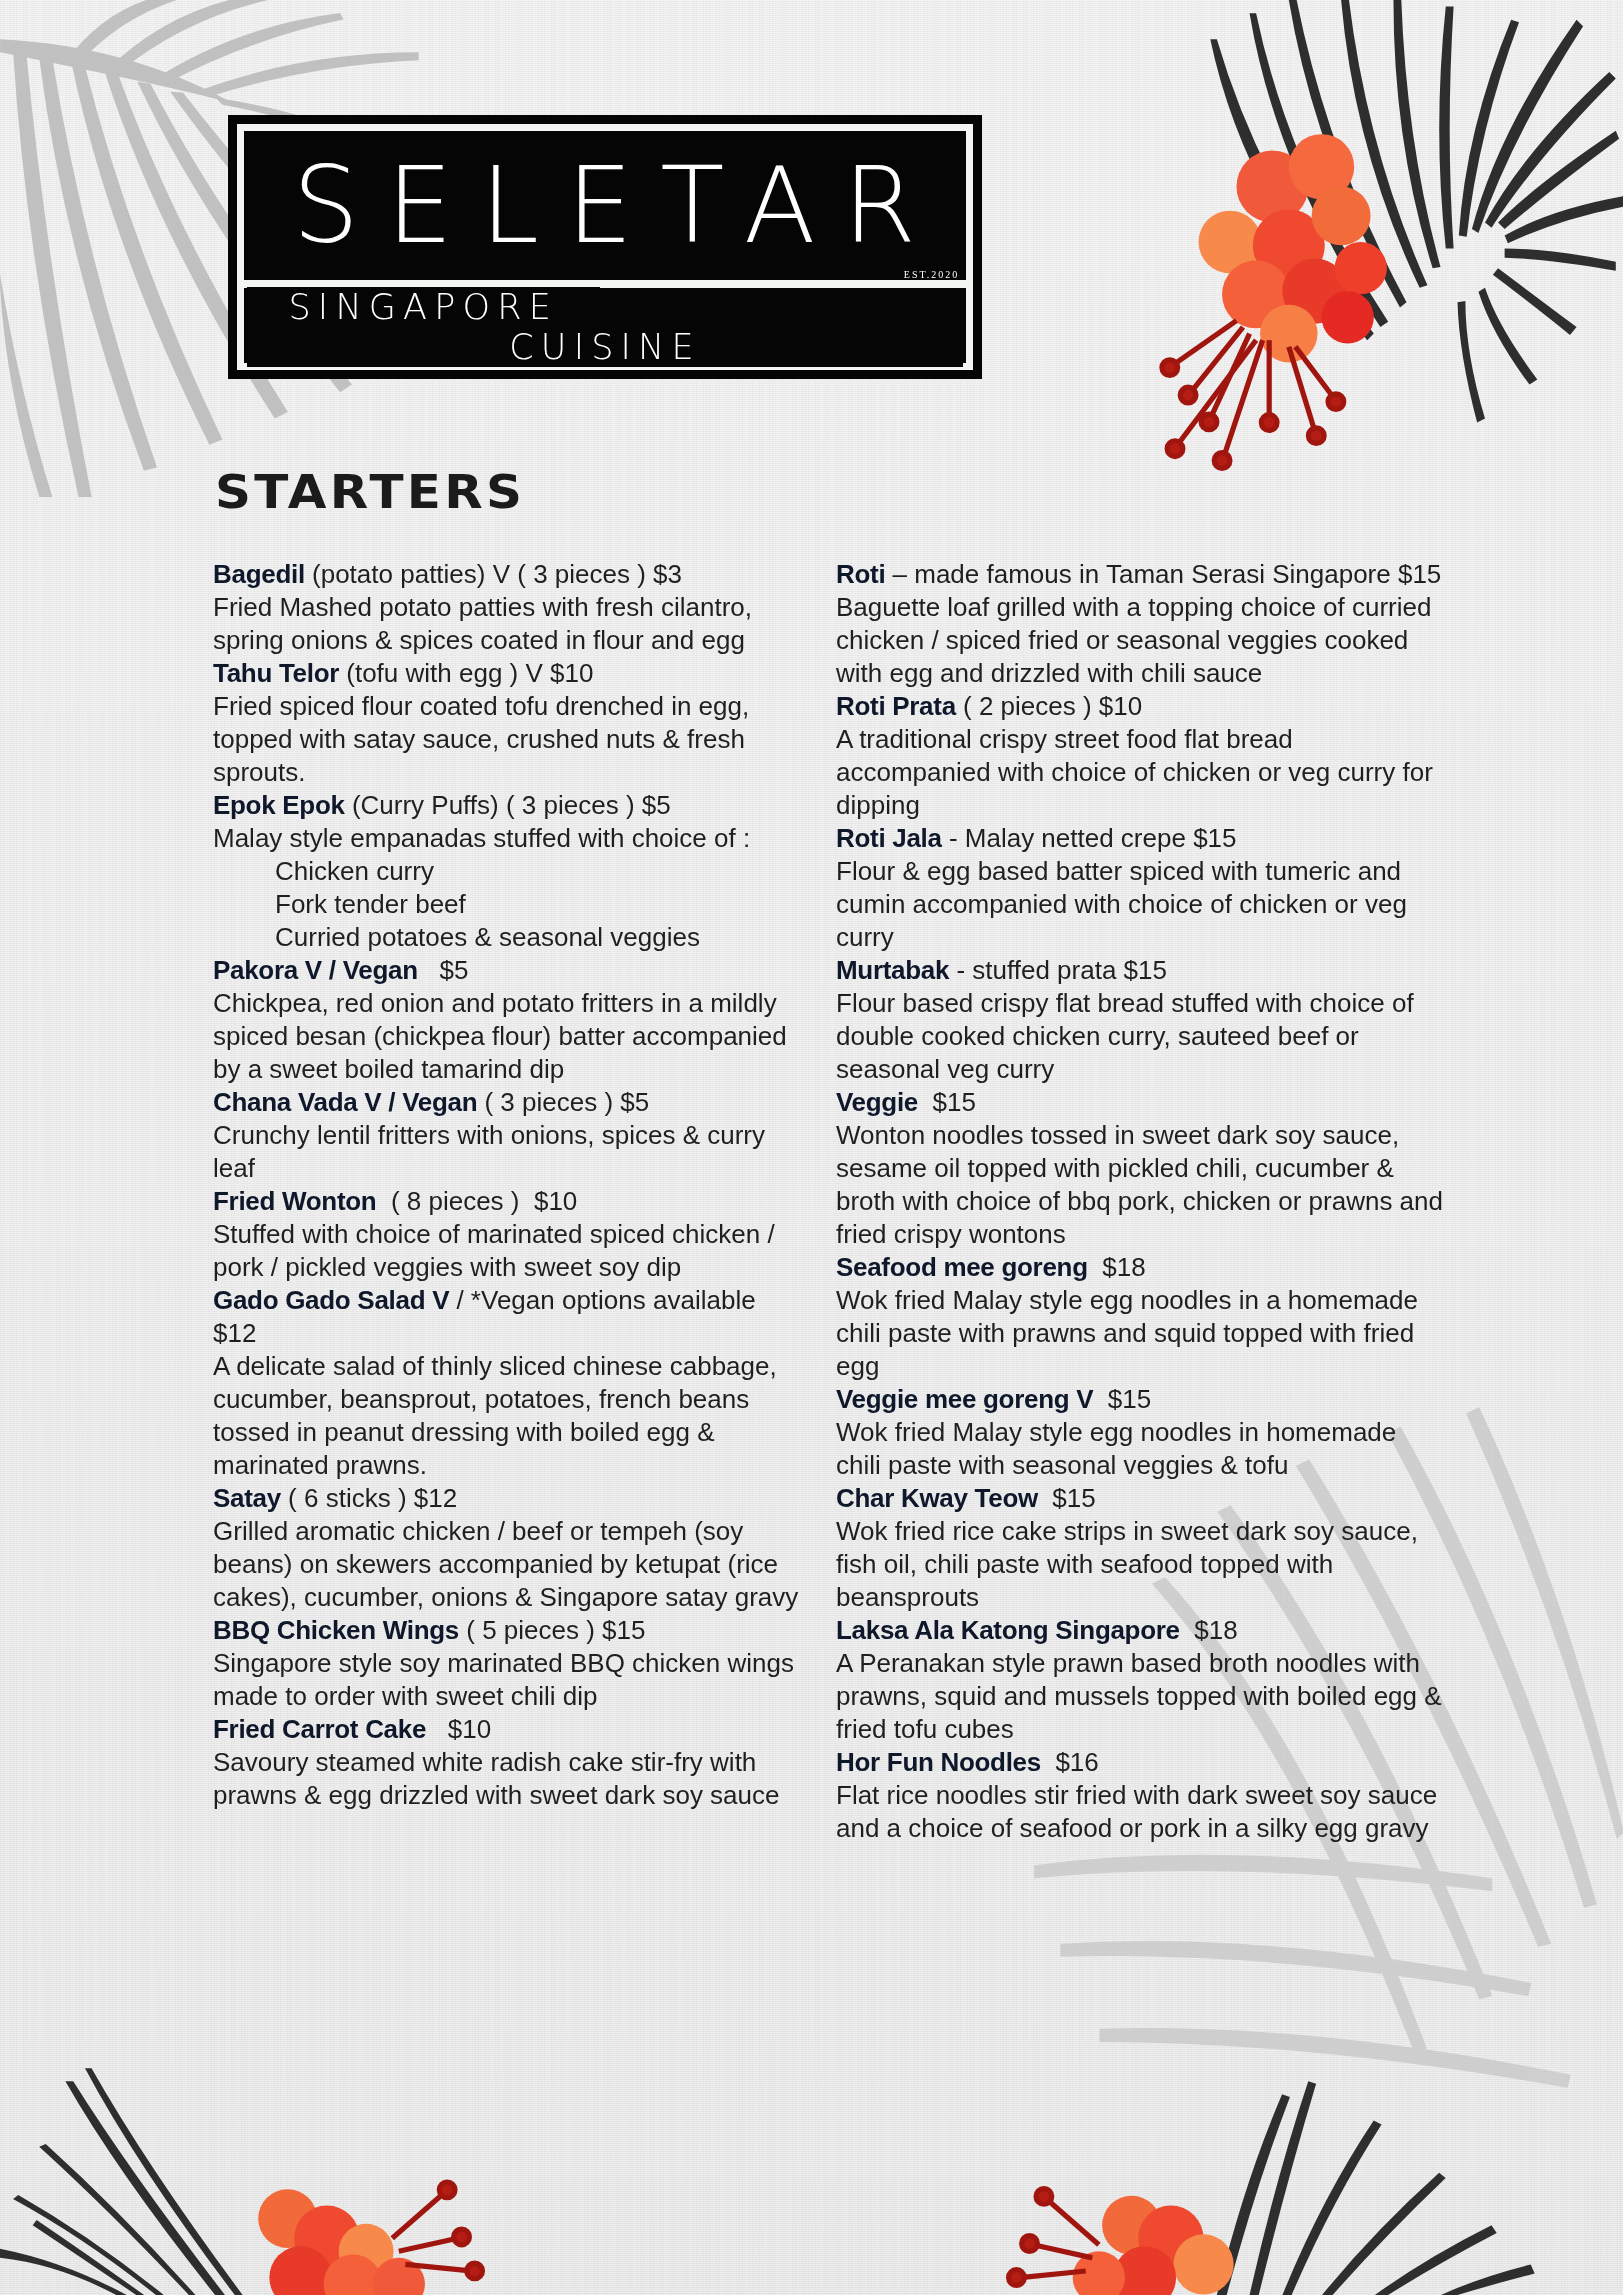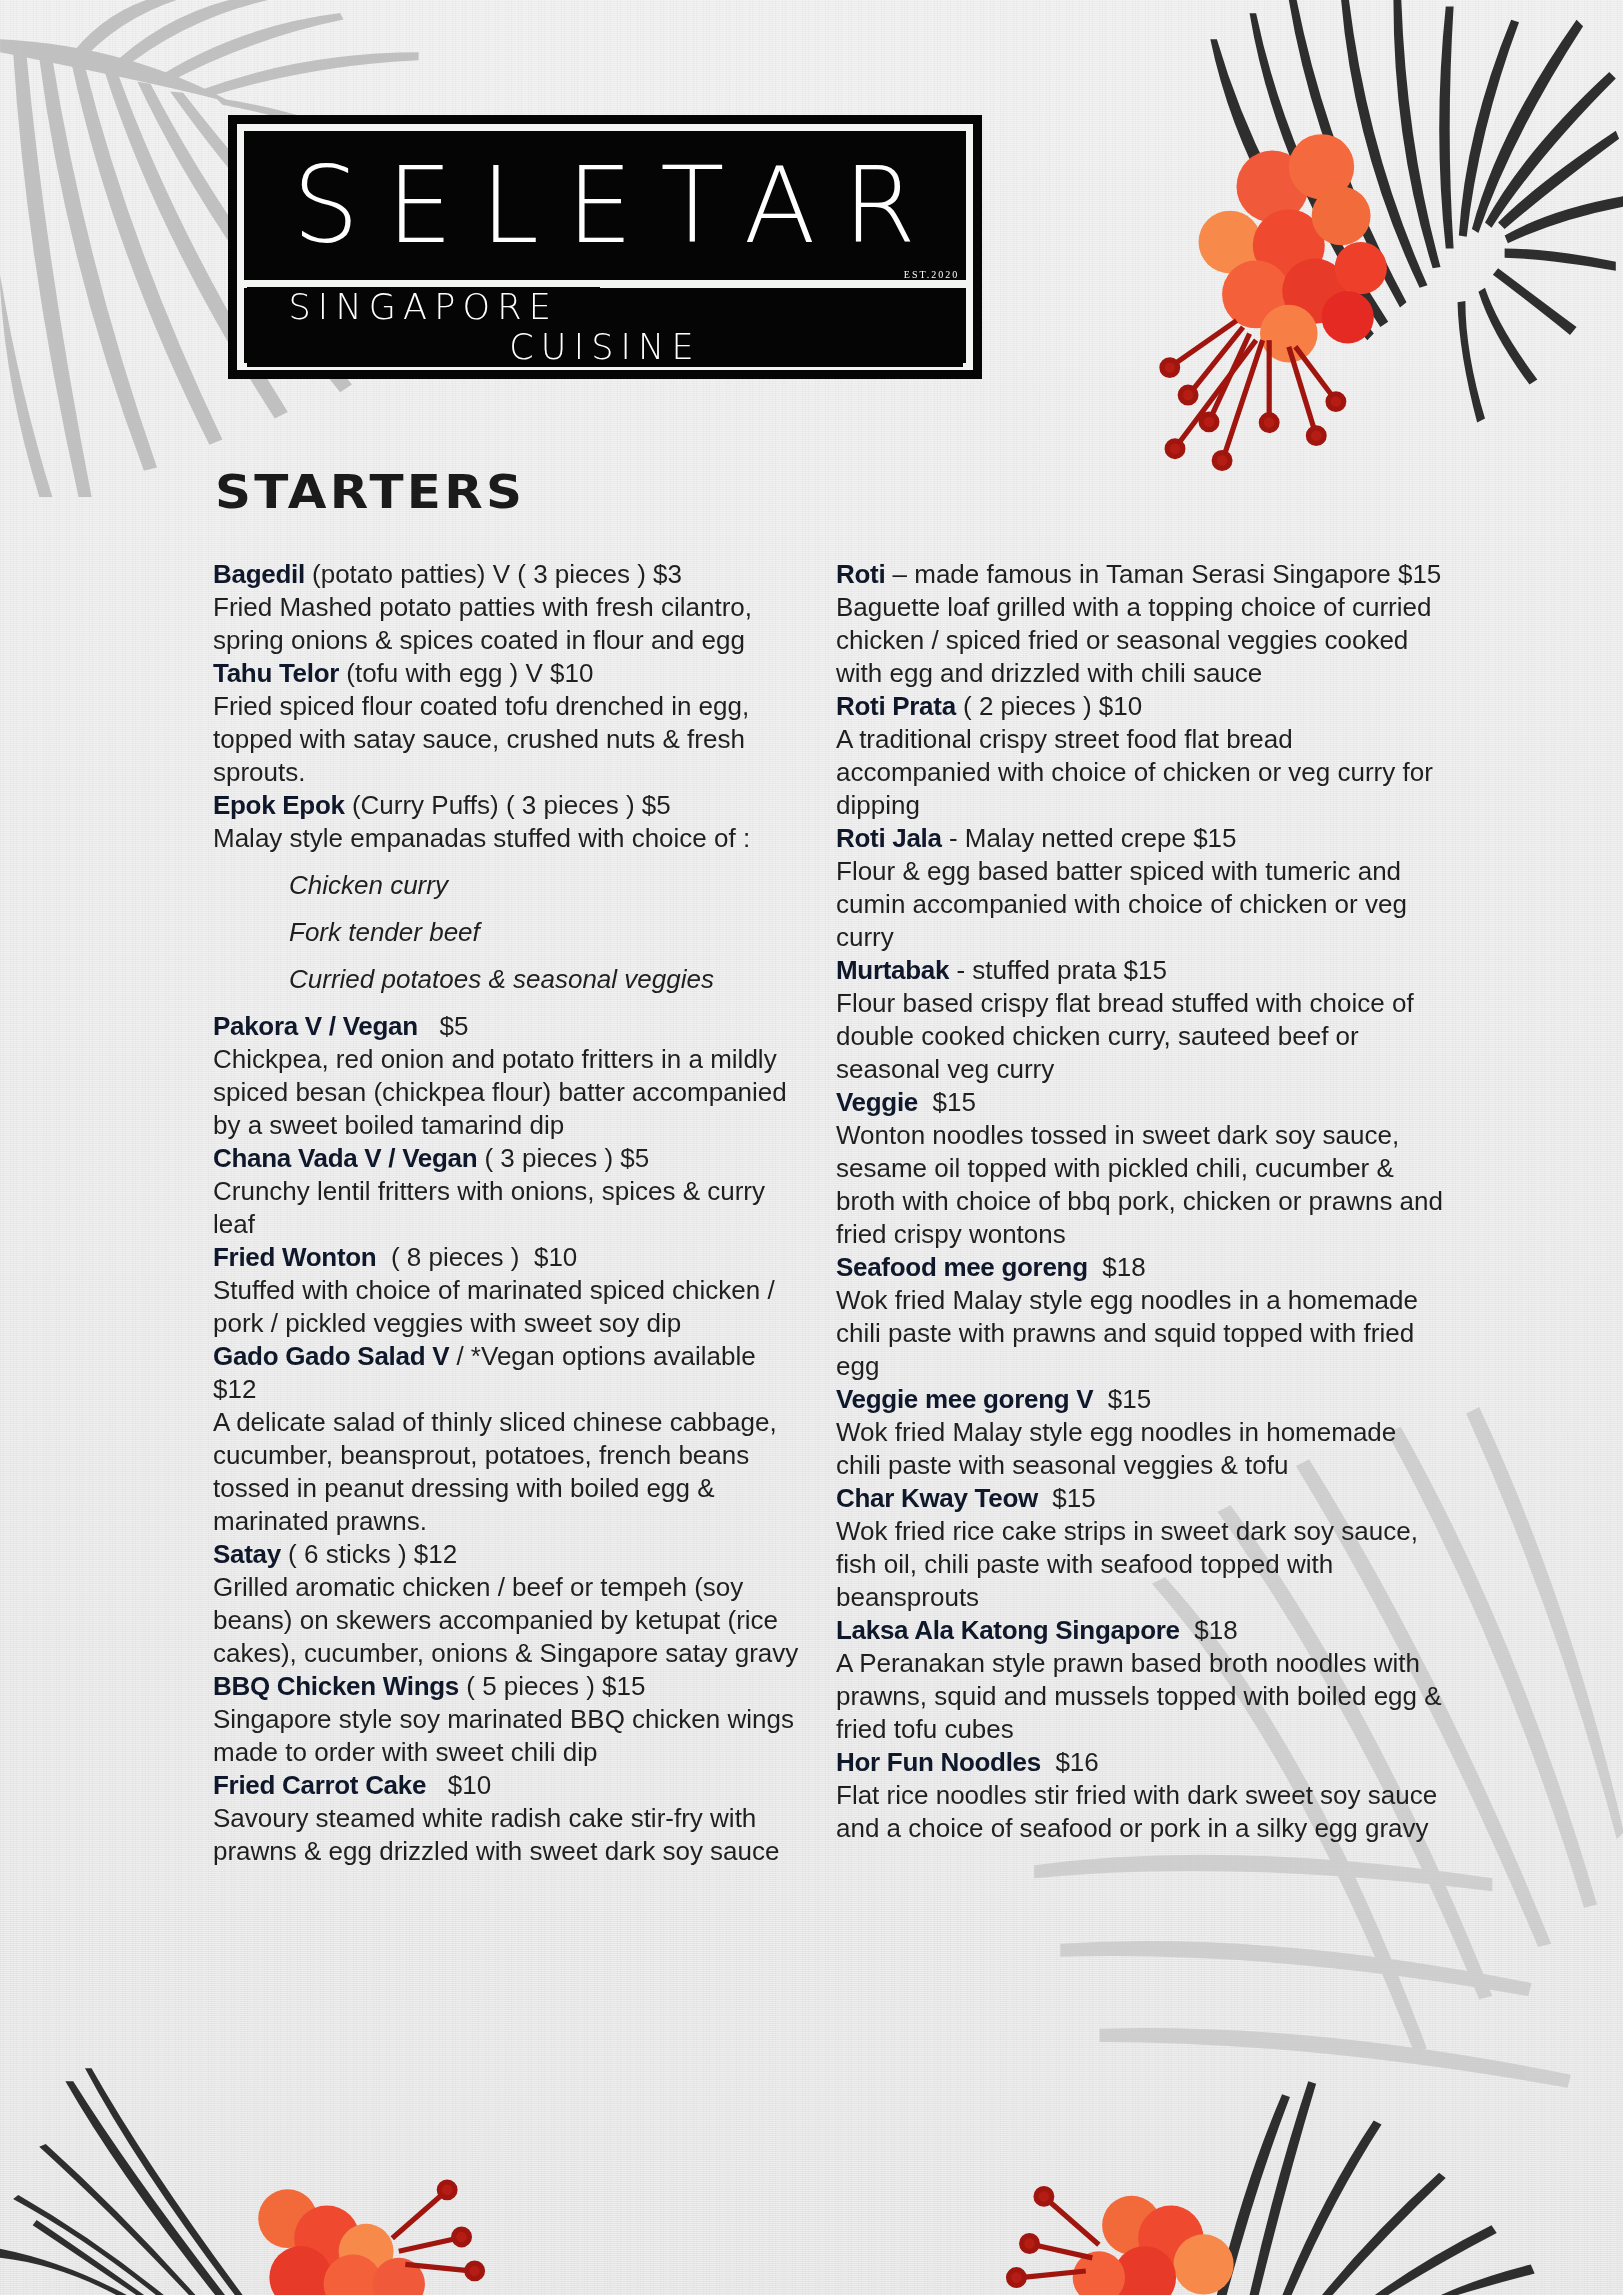--- a/index.html
+++ b/index.html
@@ -58,21 +58,21 @@
   }
 
   
   .col { position: absolute; top: 558px; font-size: 26px; line-height: 33px; color: #1f1f1f; }
   .col.left { left: 213px; width: 589px; }
   .col.right { left: 836px; width: 609px; }
   .item { margin: 0; }
   .item-name { font-weight: bold; color: #0f172a; letter-spacing: -0.3px; }
   .item-desc { display: block; }
   .item-choices { margin: 0; padding: 0 0 0 62px; list-style: none; }
-  .item-choices li { margin: 14px; font-style: italic; }
+  .item-choices li { margin: 0; }
 </style>
 </head>
 <body>
 
 <div class="deco" style="left:0;top:0;">
   <svg width="883" height="497" viewBox="0 0 1350 760">
     <g fill="#b9b9b9" opacity="0.85">
       <path d="M0 60 Q200 70 360 160 Q300 140 0 80 Z"></path>
       <path d="M20 80 Q40 400 120 760 L140 760 Q70 400 40 80 Z"></path>
       <path d="M60 90 Q100 400 220 720 L240 715 Q130 400 80 90 Z"></path>

